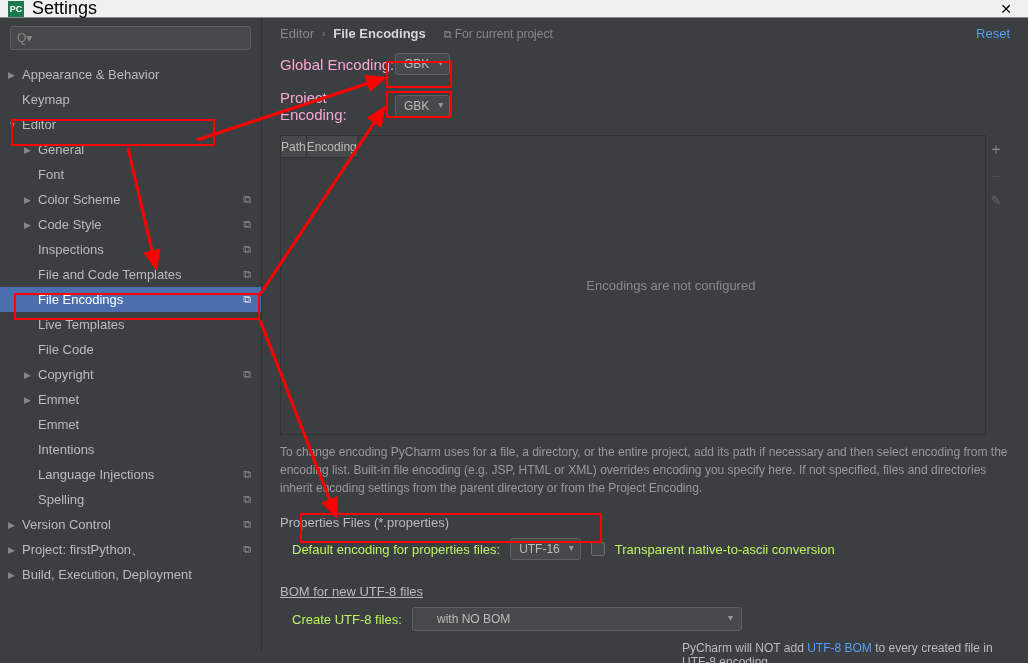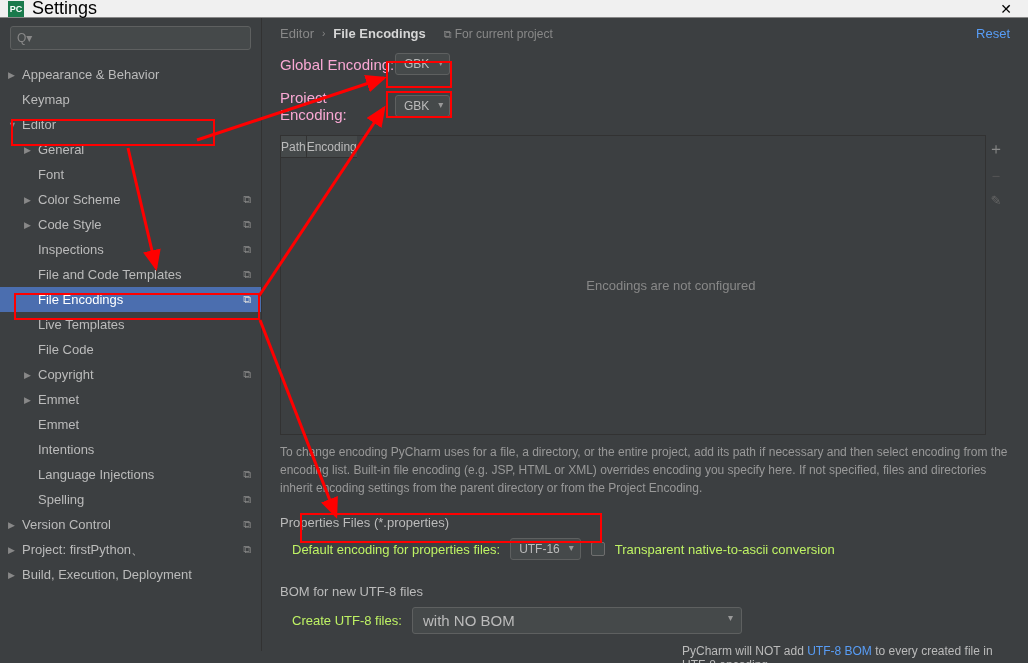--- a/index.html
+++ b/index.html
@@ -37,21 +37,21 @@
 .table-header .col { flex:1; text-align:center; color:#bbbbbb; font-size:12px; line-height:22px; border-right:1px solid #323232; }
 .table-header .col:last-child { border-right:none; }
 .table-body { flex:1; display:flex; align-items:center; justify-content:center; color:#888; font-size:13px; }
 .side-tools { position:absolute; right:-22px; top:-1px; width:22px; display:flex; flex-direction:column; gap:6px; align-items:center; padding-top:4px; }
 .side-tools span { color:#888; font-size:16px; cursor:pointer; }
 .help-text { padding:8px 18px; color:#999; font-size:12px; line-height:1.5; }
 .section-title { padding:10px 18px 4px; color:#bbbbbb; font-size:13px; }
 .prop-row { display:flex; align-items:center; padding:4px 30px; gap:10px; }
 .prop-row label { color:#bef264; font-size:13px; }
 .checkbox { width:14px; height:14px; border:1px solid #6e6e6e; background:#43494a; border-radius:2px; }
-.wide-dropdown { background:#45494a; border:1px solid #5e6060; border-radius:3px; padding:4px 24px 4px 10px; color:#bbbbbb; font-size:15px; position:relative; cursor:pointer; width:330px; }
+.wide-dropdown { background:#45494a; border:1px solid #5e6060; border-radius:3px; padding:4px 24px 4px 24px; color:#bbbbbb; font-size:12px; position:relative; cursor:pointer; width:330px; }
 .wide-dropdown::after { content:"▾"; position:absolute; right:8px; color:#999; font-size:10px; }
 .bom-note { padding:6px 30px 0 420px; color:#bbbbbb; font-size:12px; }
 .bom-note a { color:#589df6; text-decoration:none; }
 
 .redbox { position:absolute; border:2px solid #ff0000; pointer-events:none; z-index:50; }
 svg.arrows { position:absolute; top:0; left:0; width:1028px; height:663px; pointer-events:none; z-index:49; }
 </style>
 </head>
 <body>
 
@@ -191,21 +191,21 @@
     <div class="help-text">To change encoding PyCharm uses for a file, a directory, or the entire project, add its path if necessary and then select encoding from the encoding list. Built-in file encoding (e.g. JSP, HTML or XML) overrides encoding you specify here. If not specified, files and directories inherit encoding settings from the parent directory or from the Project Encoding.</div>
 
     <div class="section-title">Properties Files (*.properties)</div>
     <div class="prop-row">
       <label>Default encoding for properties files:</label>
       <div class="dropdown" style="min-width:60px">UTF-16</div>
       <div class="checkbox"></div>
       <label>Transparent native-to-ascii conversion</label>
     </div>
 
-    <div class="section-title" style="margin-top:10px;">BOM for new UTF-8 files</div>
+    <div class="section-title" style="margin-top:10px;text-decoration:underline;">BOM for new UTF-8 files</div>
     <div class="prop-row">
       <label style="width:110px">Create UTF-8 files:</label>
       <div class="wide-dropdown">with NO BOM</div>
     </div>
     <div class="bom-note">
       <span>PyCharm will NOT add </span><a>UTF-8 BOM</a><span> to every created file in UTF-8 encoding</span>
     </div>
   </div>
 </div>
 

